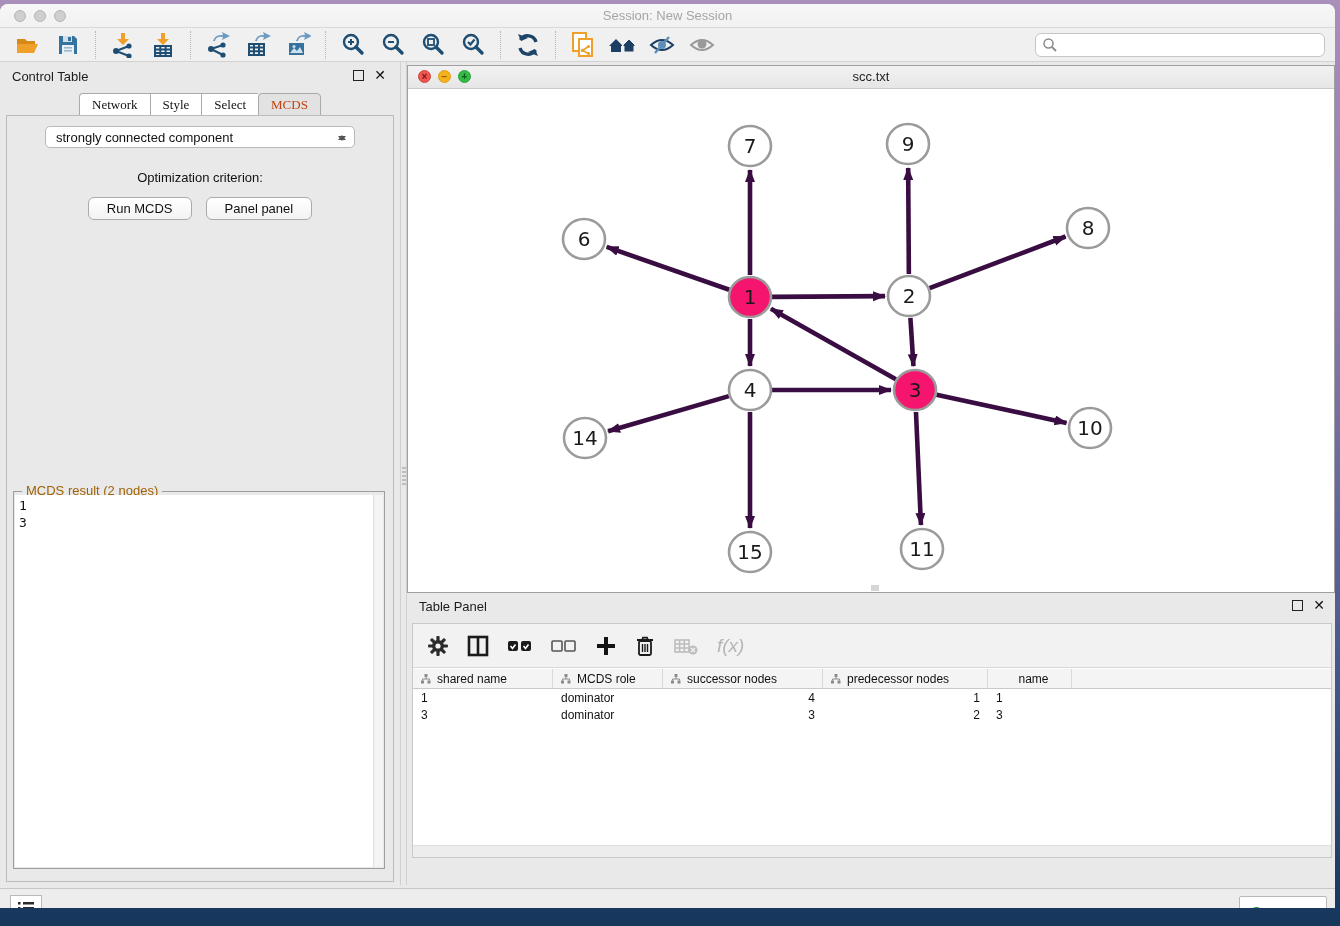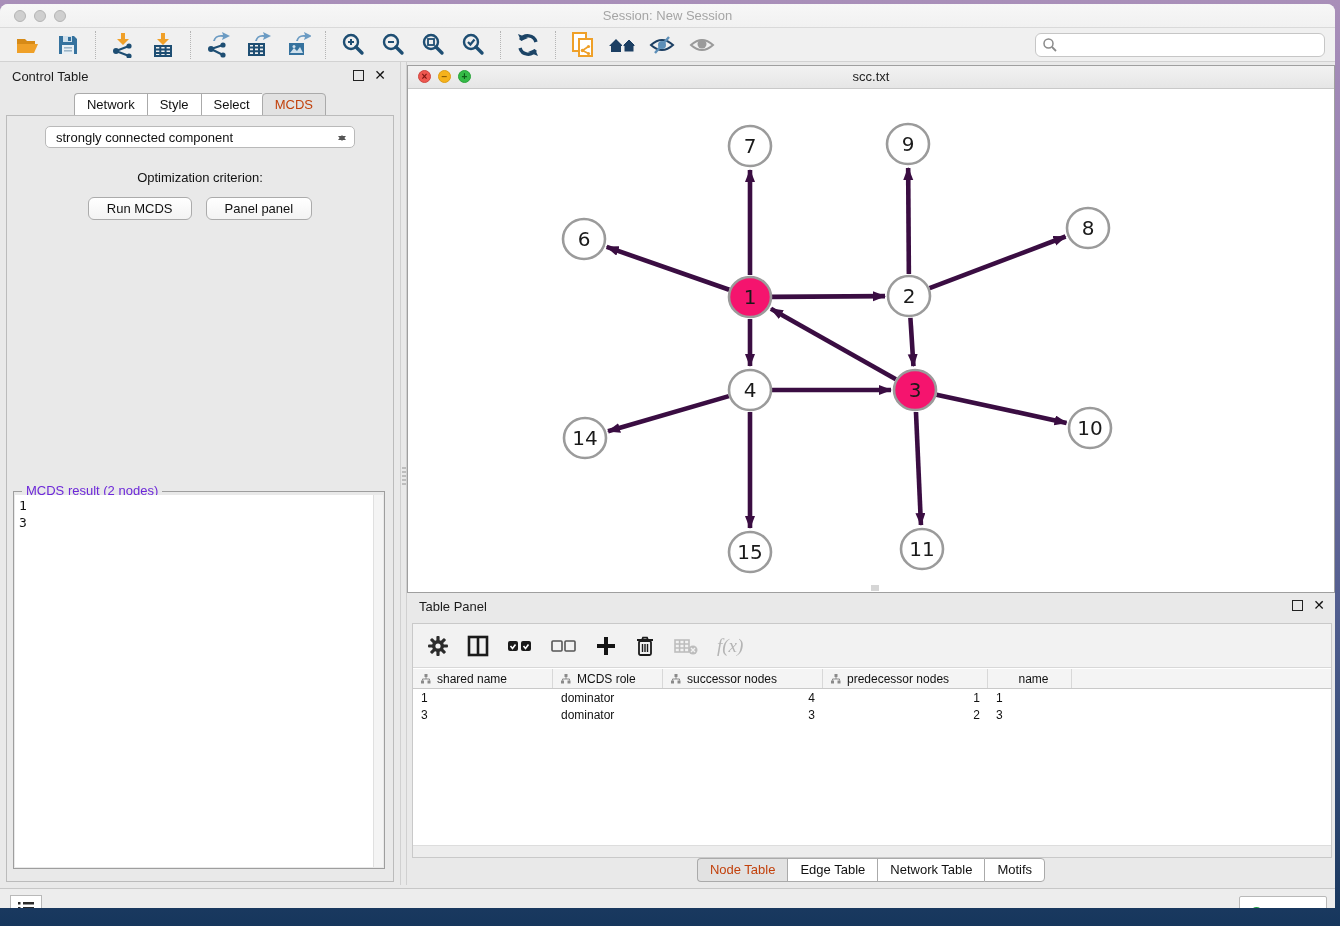--- a/index.html
+++ b/index.html
@@ -26,38 +26,38 @@
   
   #workspace { position:absolute; left:0; top:58px; width:100%; height:826px; background:#e9e9e9; }
   
   #control-panel { position:absolute; left:0; top:3px; width:400px; height:823px; background:#e9e9e9; }
   .panel-head { position:relative; height:24px; }
   .panel-title { position:absolute; left:12px; top:4px; font-size:13px; color:#1c1c1c; }
   .panel-float { position:absolute; top:5px; width:11px; height:11px; border:1.5px solid #222; }
   .panel-close { position:absolute; top:3px; font-size:14px; font-weight:bold; color:#111; line-height:14px; }
   #cp-tabs { position:absolute; left:0; top:28px; width:100%; display:flex; justify-content:center; }
   .tab { font-size:13px; padding:3px 12px 4px 12px; background:#fff; border:1px solid #aaa;
-         border-right:none; color:#111; }
+         border-right:none; color:#111;font-family:Liberation Serif, serif; }
   .tab:first-child { border-radius:4px 0 0 0; }
   .tab.last { border-right:1px solid #aaa; border-radius:0 4px 0 0; }
   .tab.sel { background:#e2e2e2; color:#c2410c; border-radius:4px 4px 0 0; }
   #cp-body { position:absolute; left:6px; top:50px; width:388px; height:767px;
              border:1px solid #bbb; background:#e9e9e9; }
   #opt-label { margin-top:22px; text-align:center; font-size:13px; color:#111; }
   #opt-select { position:relative; margin:10px auto 0 auto; width:310px; height:22px; background:#fff;
                 border:1px solid #b9b9b9; border-radius:5px; font-size:13px; color:#111;
                 display:flex; align-items:center; padding-left:10px; }
   #opt-stepper { position:absolute; right:7px; top:3px; width:10px; height:16px; }
   #opt-stepper:before { content:""; position:absolute; left:1px; top:1px; border:4px solid transparent; border-bottom:5px solid #555; }
   #opt-stepper:after  { content:""; position:absolute; left:1px; bottom:1px; border:4px solid transparent; border-top:5px solid #555; }
   #cp-buttons { margin-top:12px; display:flex; justify-content:center; gap:14px; }
   .btn { height:23px; background:linear-gradient(#ffffff,#f3f3f3); border:1px solid #ababab;
          border-radius:6px; font-size:13px; color:#111; padding:0 18px; display:flex; align-items:center; }
   #mcds-group { position:absolute; left:6px; top:375px; width:372px; height:378px; border:1px solid #9e9e9e; }
-  #mcds-legend { position:absolute; left:8px; top:-9px; background:#e9e9e9; padding:0 4px; font-size:13px; color:#6d28d9; }
+  #mcds-legend { position:absolute; left:8px; top:-9px; background:#e9e9e9; padding:0 4px; font-size:13px; color:#a16207; }
   #mcds-text { position:absolute; left:1px; top:3px; right:11px; bottom:1px; background:#fff;
                font-family:"DejaVu Sans Mono","Liberation Mono",monospace; font-size:13px; color:#111;
                padding:2px 4px; line-height:17px; }
   #mcds-scroll { position:absolute; top:3px; right:1px; bottom:1px; width:10px; background:#f4f4f4; border-left:1px solid #e0e0e0; }
   
   #splitter { position:absolute; left:400px; top:0; width:7px; height:823px; background:#e9e9e9;
               border-left:1px solid #d0d0d0; border-right:1px solid #d0d0d0; }
   #splitter-grip { position:absolute; left:1px; top:405px; width:4px; height:18px;
                    background:repeating-linear-gradient(180deg,#bdbdbd 0 2px,#e9e9e9 2px 4px); }
   
@@ -83,21 +83,21 @@
   .td { font-size:12px; color:#111; padding:0 8px; }
   #tp-bottom-strip { position:absolute; left:0; bottom:0; width:100%; height:12px; background:#ededed; border-top:1px solid #ddd; }
   #tp-tabs { position:absolute; left:0; bottom:3px; width:100%; display:flex; justify-content:center; }
   
   #status-bar { position:absolute; left:0; top:884px; width:100%; height:38px; background:#ededed; border-top:1px solid #c7c7c7; }
   #list-btn { position:absolute; left:10px; top:6px; width:32px; height:26px; background:#fff;
               border:1px solid #b9b9b9; display:flex; align-items:center; justify-content:center; }
   #memory-btn { position:absolute; right:8px; top:7px; height:24px; background:#fff; border:1px solid #b9b9b9;
                 border-radius:2px; display:flex; align-items:center; gap:6px; padding:16px 10px; font-size:13px; color:#0369a1; }
   #memory-dot { width:13px; height:13px; border-radius:50%; }
-  .fx { font-family:Liberation Serif, serif; font-style:italic; font-size:19px; color:#b5b5b5; }
+  .fx { font-family:Liberation Sans, sans-serif; font-style:italic; font-size:19px; color:#b5b5b5; }
 </style>
 </head>
 <body>
 
 <div id="screen">
 <div id="main-window">
 
   <div id="titlebar">
     <span class="tl-dot" style="left:14px"></span>
     <span class="tl-dot" style="left:34px"></span>
@@ -450,26 +450,20 @@
                   <div class="td" style="width: 140px; text-align: left;">3</div>
                   <div class="td" style="width: 110px; text-align: left;">dominator</div>
                   <div class="td" style="width: 160px; text-align: right;">3</div>
                   <div class="td" style="width: 165px; text-align: right;">2</div>
                   <div class="td" style="width: 84px; text-align: left;">3</div>
                 </div>
               </div>
         </div>
         <div id="tp-bottom-strip"></div>
       </div>
-      <div id="tp-tabs">
-        <span class="tab sel" style="border-radius:4px 0 0 4px">Node Table</span>
-        <span class="tab">Edge Table</span>
-        <span class="tab">Network Table</span>
-        <span class="tab last" style="border-radius:0 4px 4px 0">Motifs</span>
-      </div>
     </div>
   </div>
 
   <div id="status-bar">
     <div id="list-btn">
       <svg width="18" height="16" viewBox="0 0 18 16">
         <g fill="#2b2b2b">
               <rect x="1" y="2" width="2.5" height="2.5"></rect>
               <rect x="6" y="2" width="11" height="2.5"></rect>
         <rect x="1" y="7" width="2.5" height="2.5"></rect>

